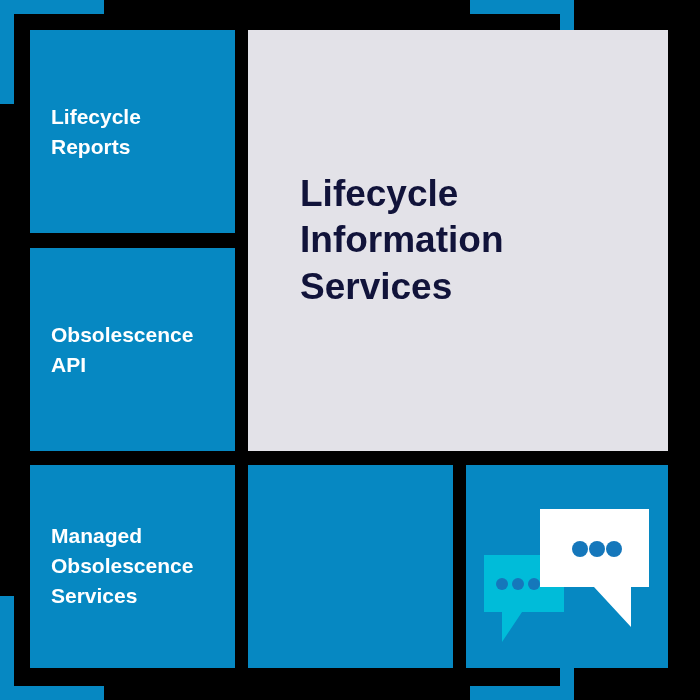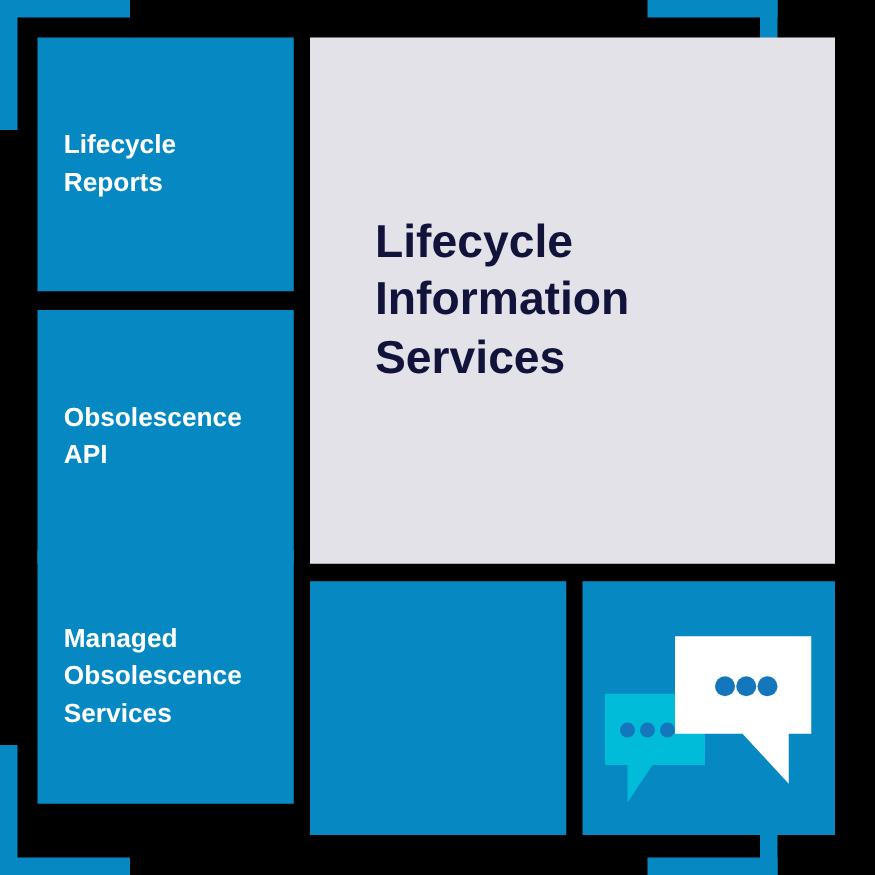--- a/index.html
+++ b/index.html
@@ -12,21 +12,20 @@
     height: 700px;
     overflow: hidden;
     font-family: "Liberation Sans", sans-serif;
   }
 
   #stage {
     position: relative;
     width: 574px;
     height: 700px;
     background: #000000;
-    padding-left: 48px;
   }
 
   
   .bracket {
     position: absolute;
     background: #0688c2;
   }
   .bracket-tl-h { left: 0;    top: 0;    width: 104px; height: 14px; }
   .bracket-tl-v { left: 0;    top: 0;    width: 14px;  height: 104px; }
   .bracket-tr-h { right: 0;   top: 0;    width: 104px; height: 14px; }
@@ -63,21 +62,21 @@
 
   #tile-obsolescence-api {
     left: 30px; top: 248px; width: 205px; height: 203px;
   }
   #tile-obsolescence-api .tile-label {
     top: 50%;
     transform: translateY(-50%);
   }
 
   #tile-managed-obsolescence-services {
-    left: 30px; top: 440px; width: 205px; height: 203px;
+    left: 30px; top: 465px; width: 205px; height: 203px;
   }
   #tile-managed-obsolescence-services .tile-label {
     top: 50%;
     transform: translateY(-50%);
   }
 
   #tile-blank {
     left: 248px; top: 465px; width: 205px; height: 203px;
   }
 

